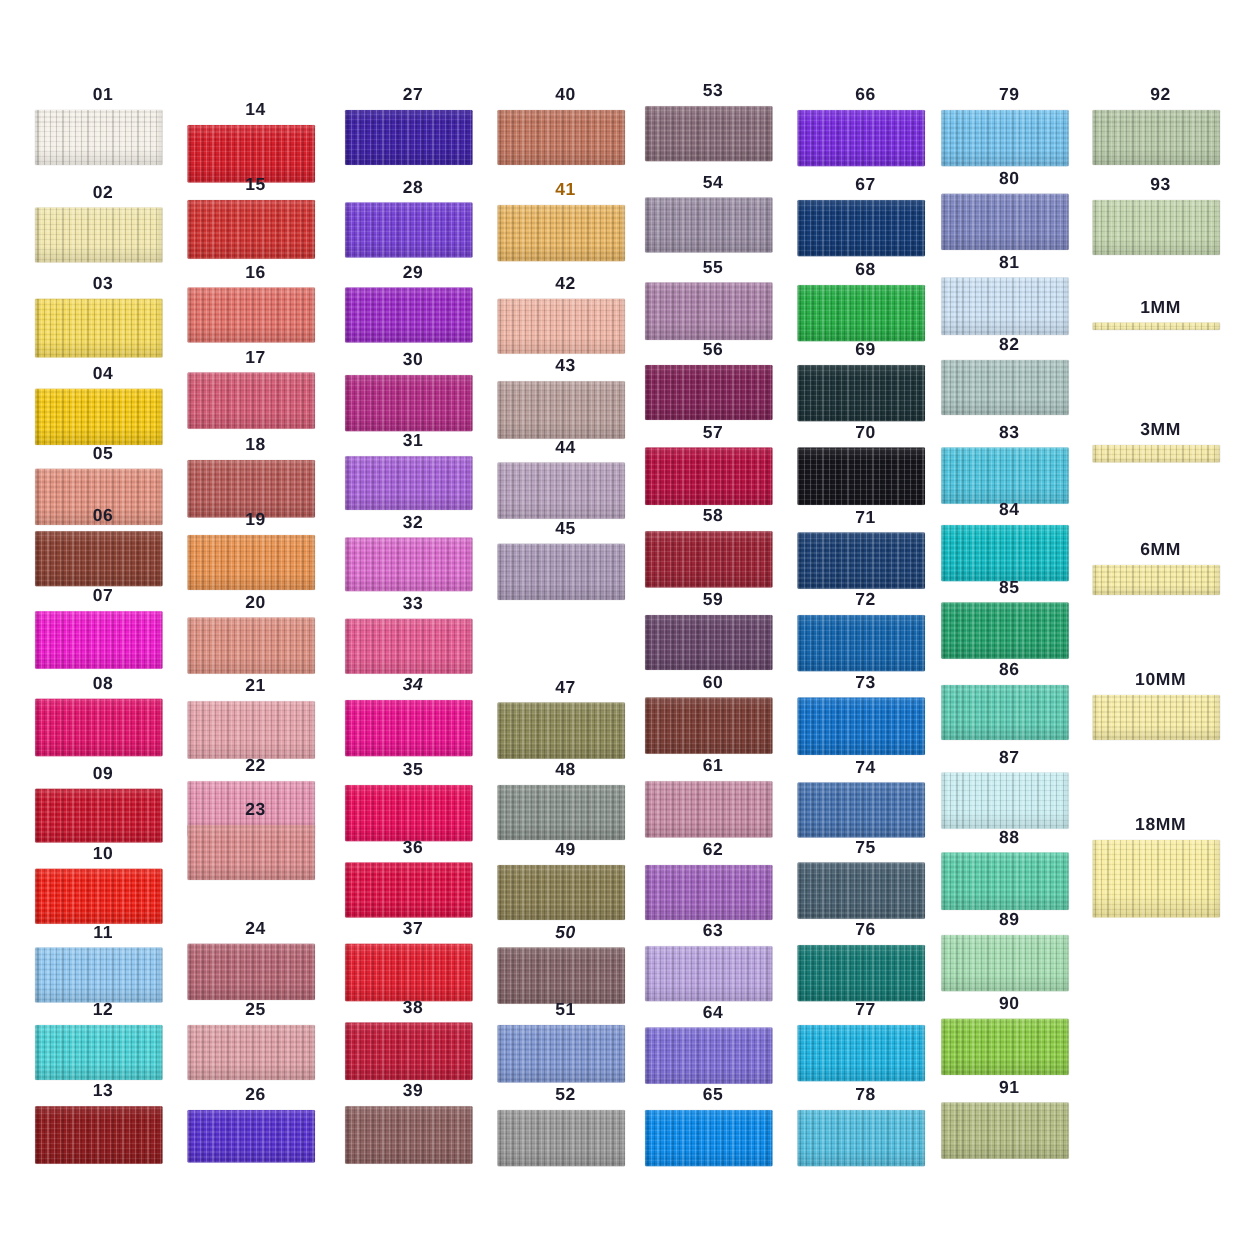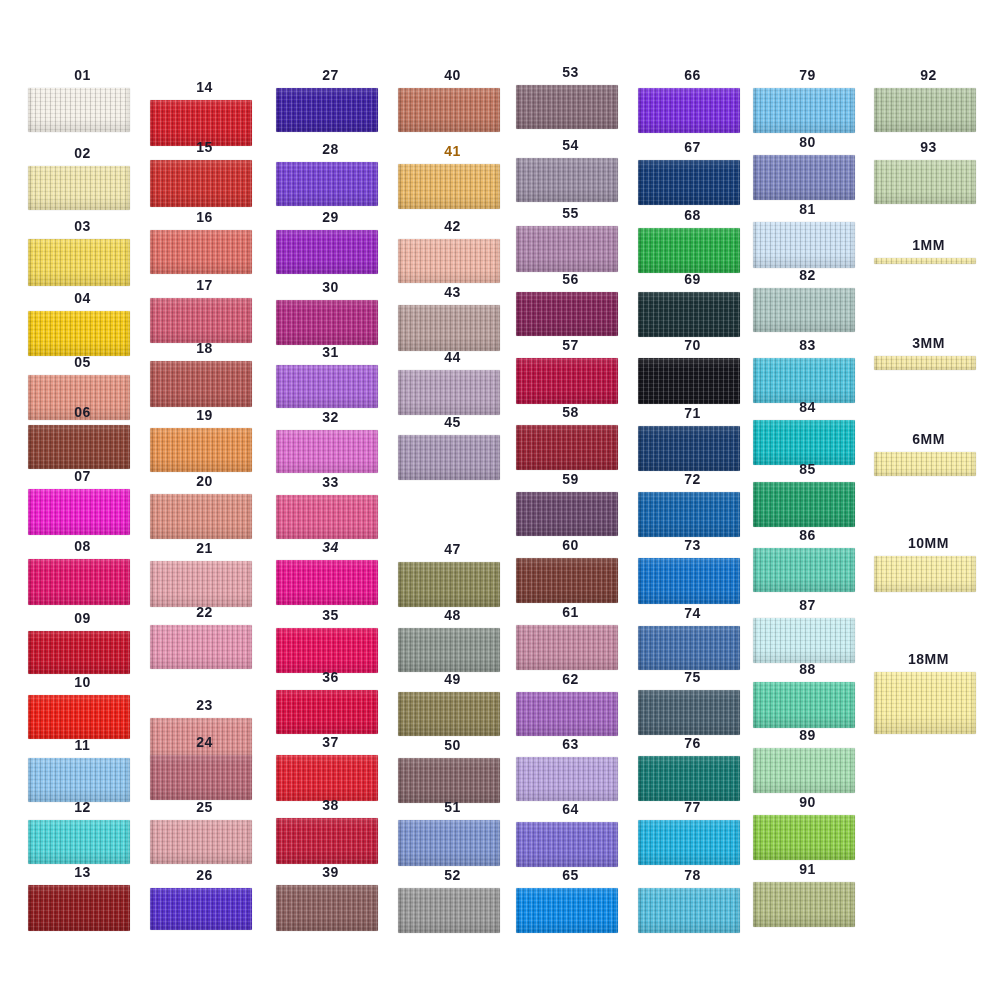--- a/index.html
+++ b/index.html
@@ -244,21 +244,21 @@
         </div>
       </div>
       <div class="swatch-cell" style="top: 278px; height: 65px;">
         <div class="swatch-label" style="top: 0px; color: rgb(27, 27, 43);">17</div>
         <div class="swatch-chip" title="17" style="top: 20px; height: 45px; background: rgb(211, 93, 118);">
           <div class="weave"></div>
           <div class="shade"></div>
           <div class="edge"></div>
         </div>
       </div>
-      <div class="swatch-cell" style="top: 341px; height: 84px;">
+      <div class="swatch-cell" style="top: 348px; height: 84px;">
         <div class="swatch-label" style="top: 0px; color: rgb(27, 27, 43);">18</div>
         <div class="swatch-chip" title="18" style="top: 20px; height: 46px; background: rgb(182, 90, 87);">
           <div class="weave"></div>
           <div class="shade"></div>
           <div class="edge"></div>
         </div>
       </div>
       <div class="swatch-cell" style="top: 408px; height: 64px;">
         <div class="swatch-label" style="top: 0px; color: rgb(27, 27, 43);">19</div>
         <div class="swatch-chip" title="19" style="top: 20px; height: 44px; background: rgb(232, 147, 81);">
@@ -284,21 +284,21 @@
         </div>
       </div>
       <div class="swatch-cell" style="top: 605px; height: 64px;">
         <div class="swatch-label" style="top: 0px; color: rgb(27, 27, 43);">22</div>
         <div class="swatch-chip" title="22" style="top: 20px; height: 44px; background: rgb(229, 150, 179);">
           <div class="weave"></div>
           <div class="shade"></div>
           <div class="edge"></div>
         </div>
       </div>
-      <div class="swatch-cell" style="top: 698px; height: 48px;">
+      <div class="swatch-cell" style="top: 640px; height: 48px;">
         <div class="swatch-label" style="top: 0px; color: rgb(27, 27, 43);">23</div>
         <div class="swatch-chip" title="23" style="top: 20px; height: 44px; background: rgb(221, 143, 144);">
           <div class="weave"></div>
           <div class="shade"></div>
           <div class="edge"></div>
         </div>
       </div>
       <div class="swatch-cell" style="top: 735px; height: 65px;">
         <div class="swatch-label" style="top: 0px; color: rgb(27, 27, 43);">24</div>
         <div class="swatch-chip" title="24" style="top: 20px; height: 45px; background: rgb(185, 106, 120);">
@@ -496,21 +496,21 @@
         </div>
       </div>
       <div class="swatch-cell" style="top: 672px; height: 64px;">
         <div class="swatch-label" style="top: 0px; color: rgb(27, 27, 43);">49</div>
         <div class="swatch-chip" title="49" style="top: 20px; height: 44px; background: rgb(141, 130, 86);">
           <div class="weave"></div>
           <div class="shade"></div>
           <div class="edge"></div>
         </div>
       </div>
-      <div class="swatch-cell" style="top: 738px; height: 65px;">
+      <div class="swatch-cell" style="top: 738px; height: 65px; font-style: italic;">
         <div class="swatch-label" style="top: 0px; color: rgb(27, 27, 43);">50</div>
         <div class="swatch-chip" title="50" style="top: 20px; height: 45px; background: rgb(132, 102, 106);">
           <div class="weave"></div>
           <div class="shade"></div>
           <div class="edge"></div>
         </div>
       </div>
       <div class="swatch-cell" style="top: 800px; height: 66px;">
         <div class="swatch-label" style="top: 0px; color: rgb(27, 27, 43);">51</div>
         <div class="swatch-chip" title="51" style="top: 20px; height: 46px; background: rgb(126, 149, 208);">

